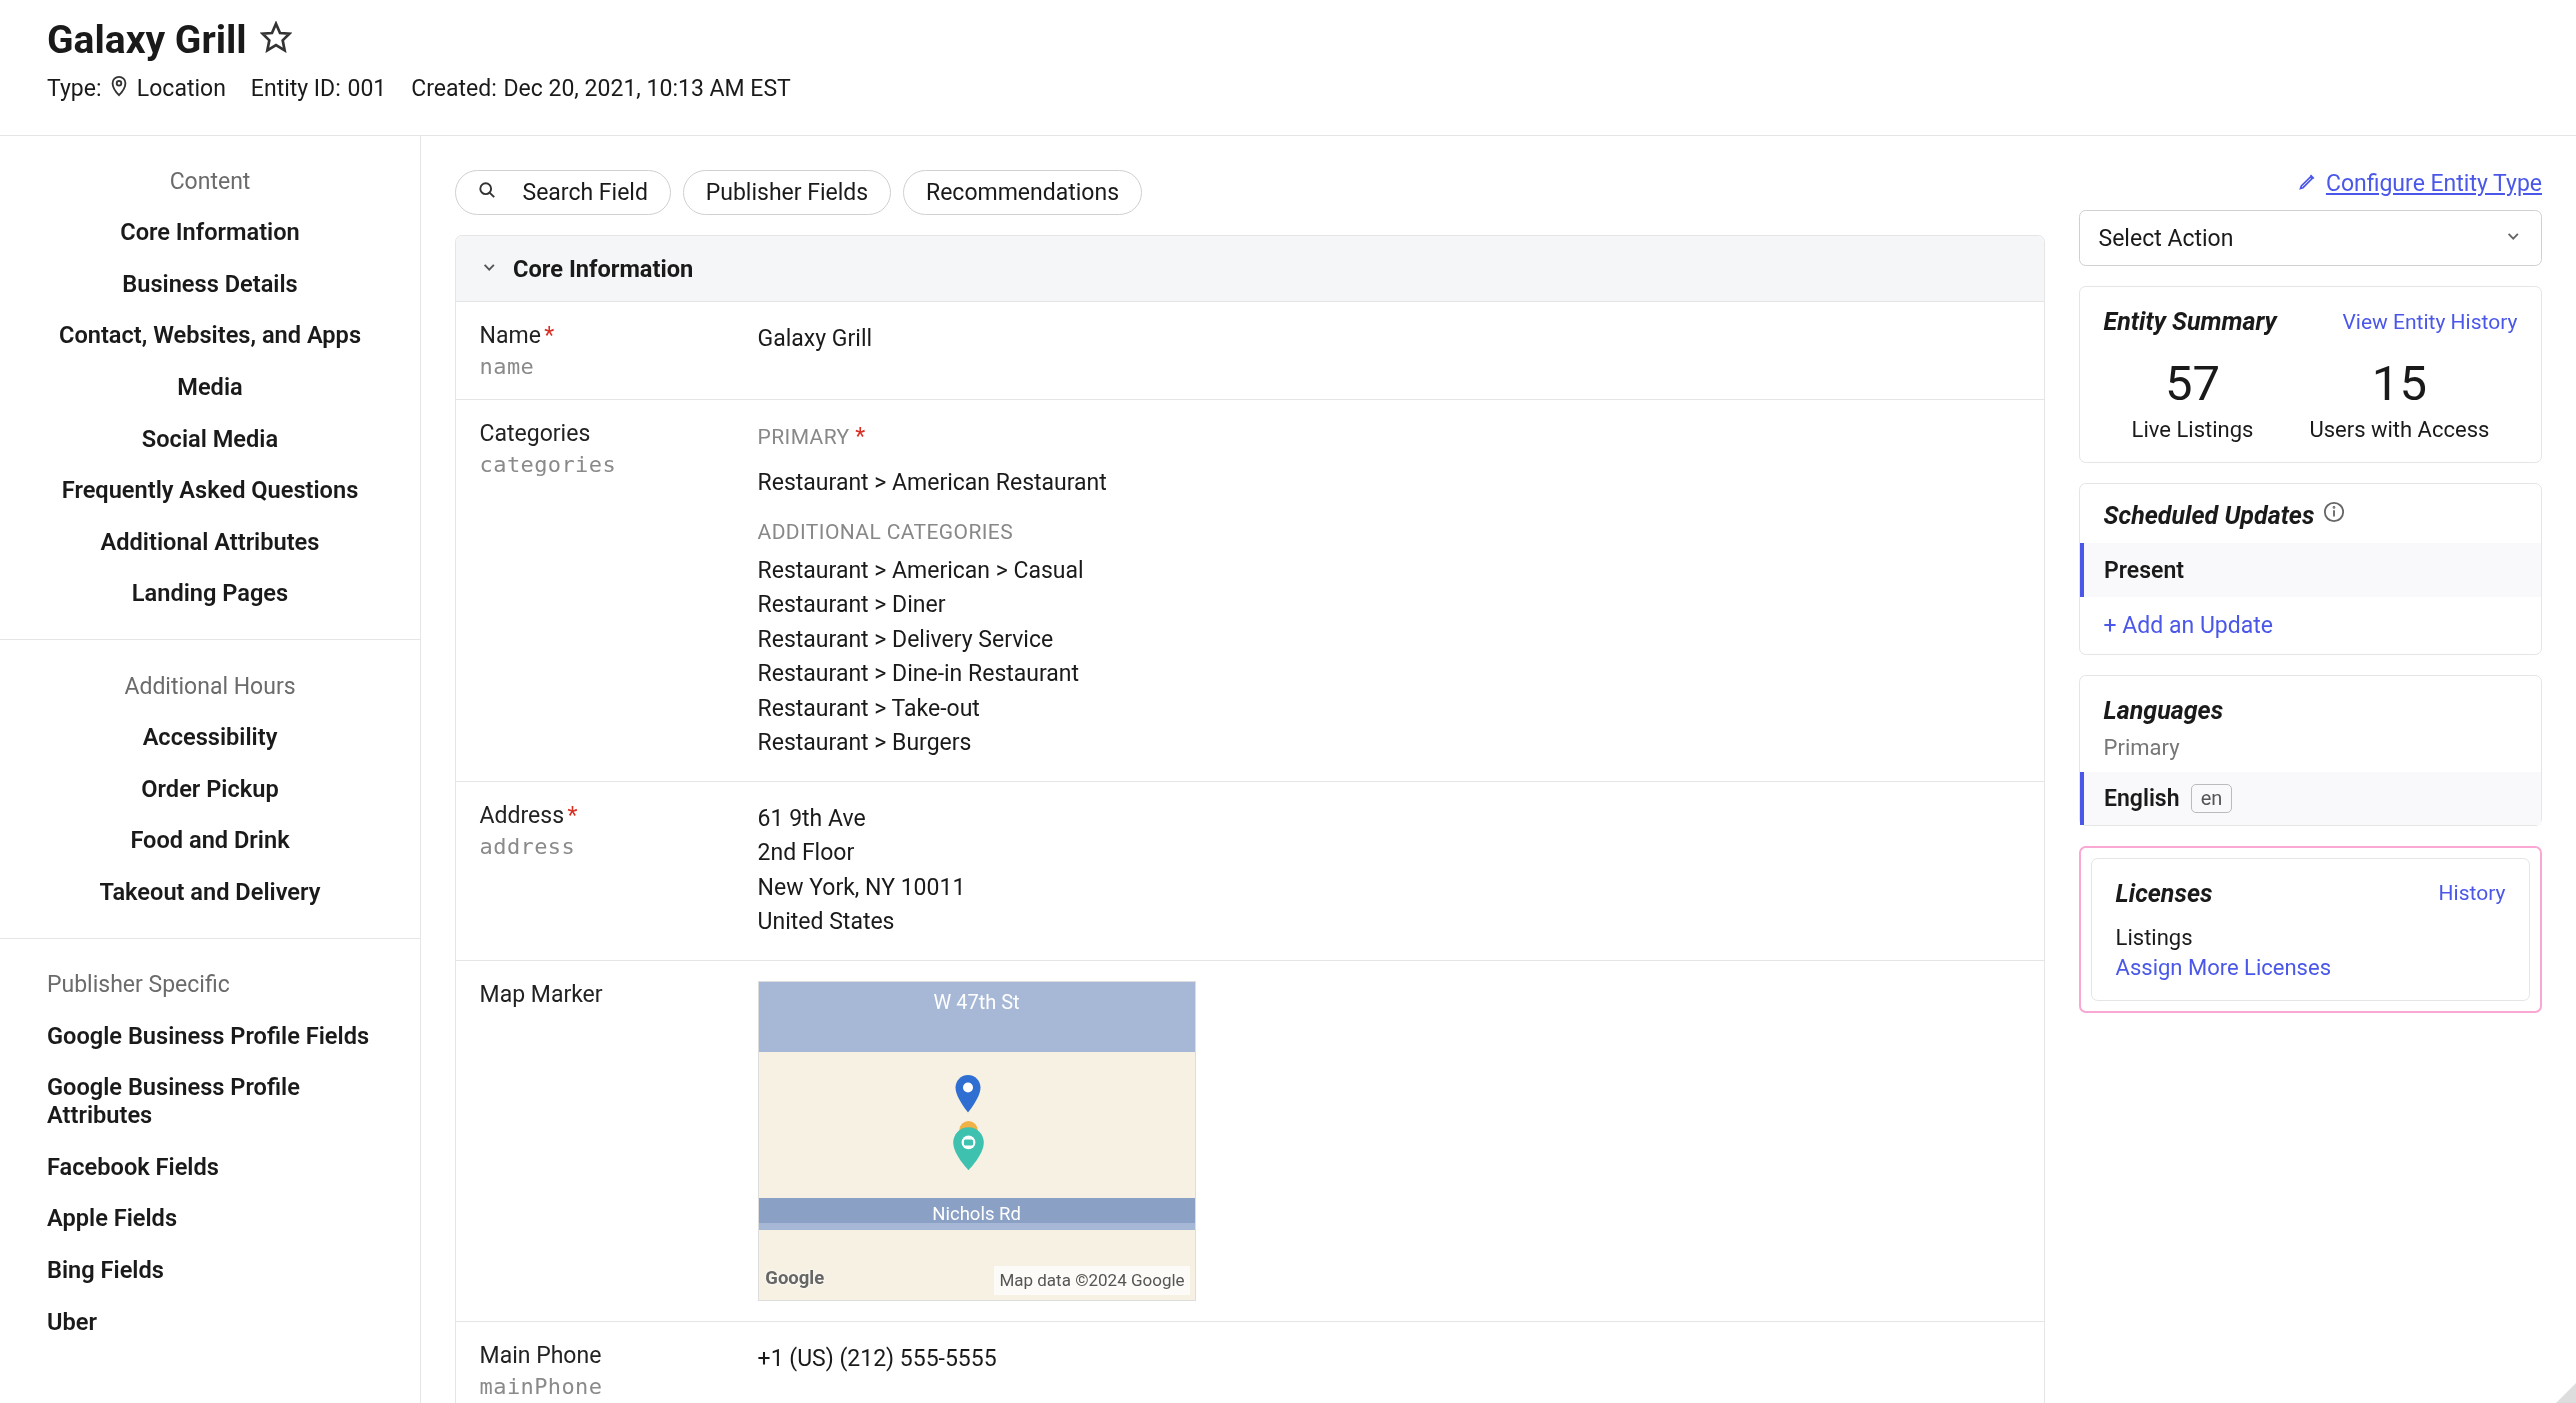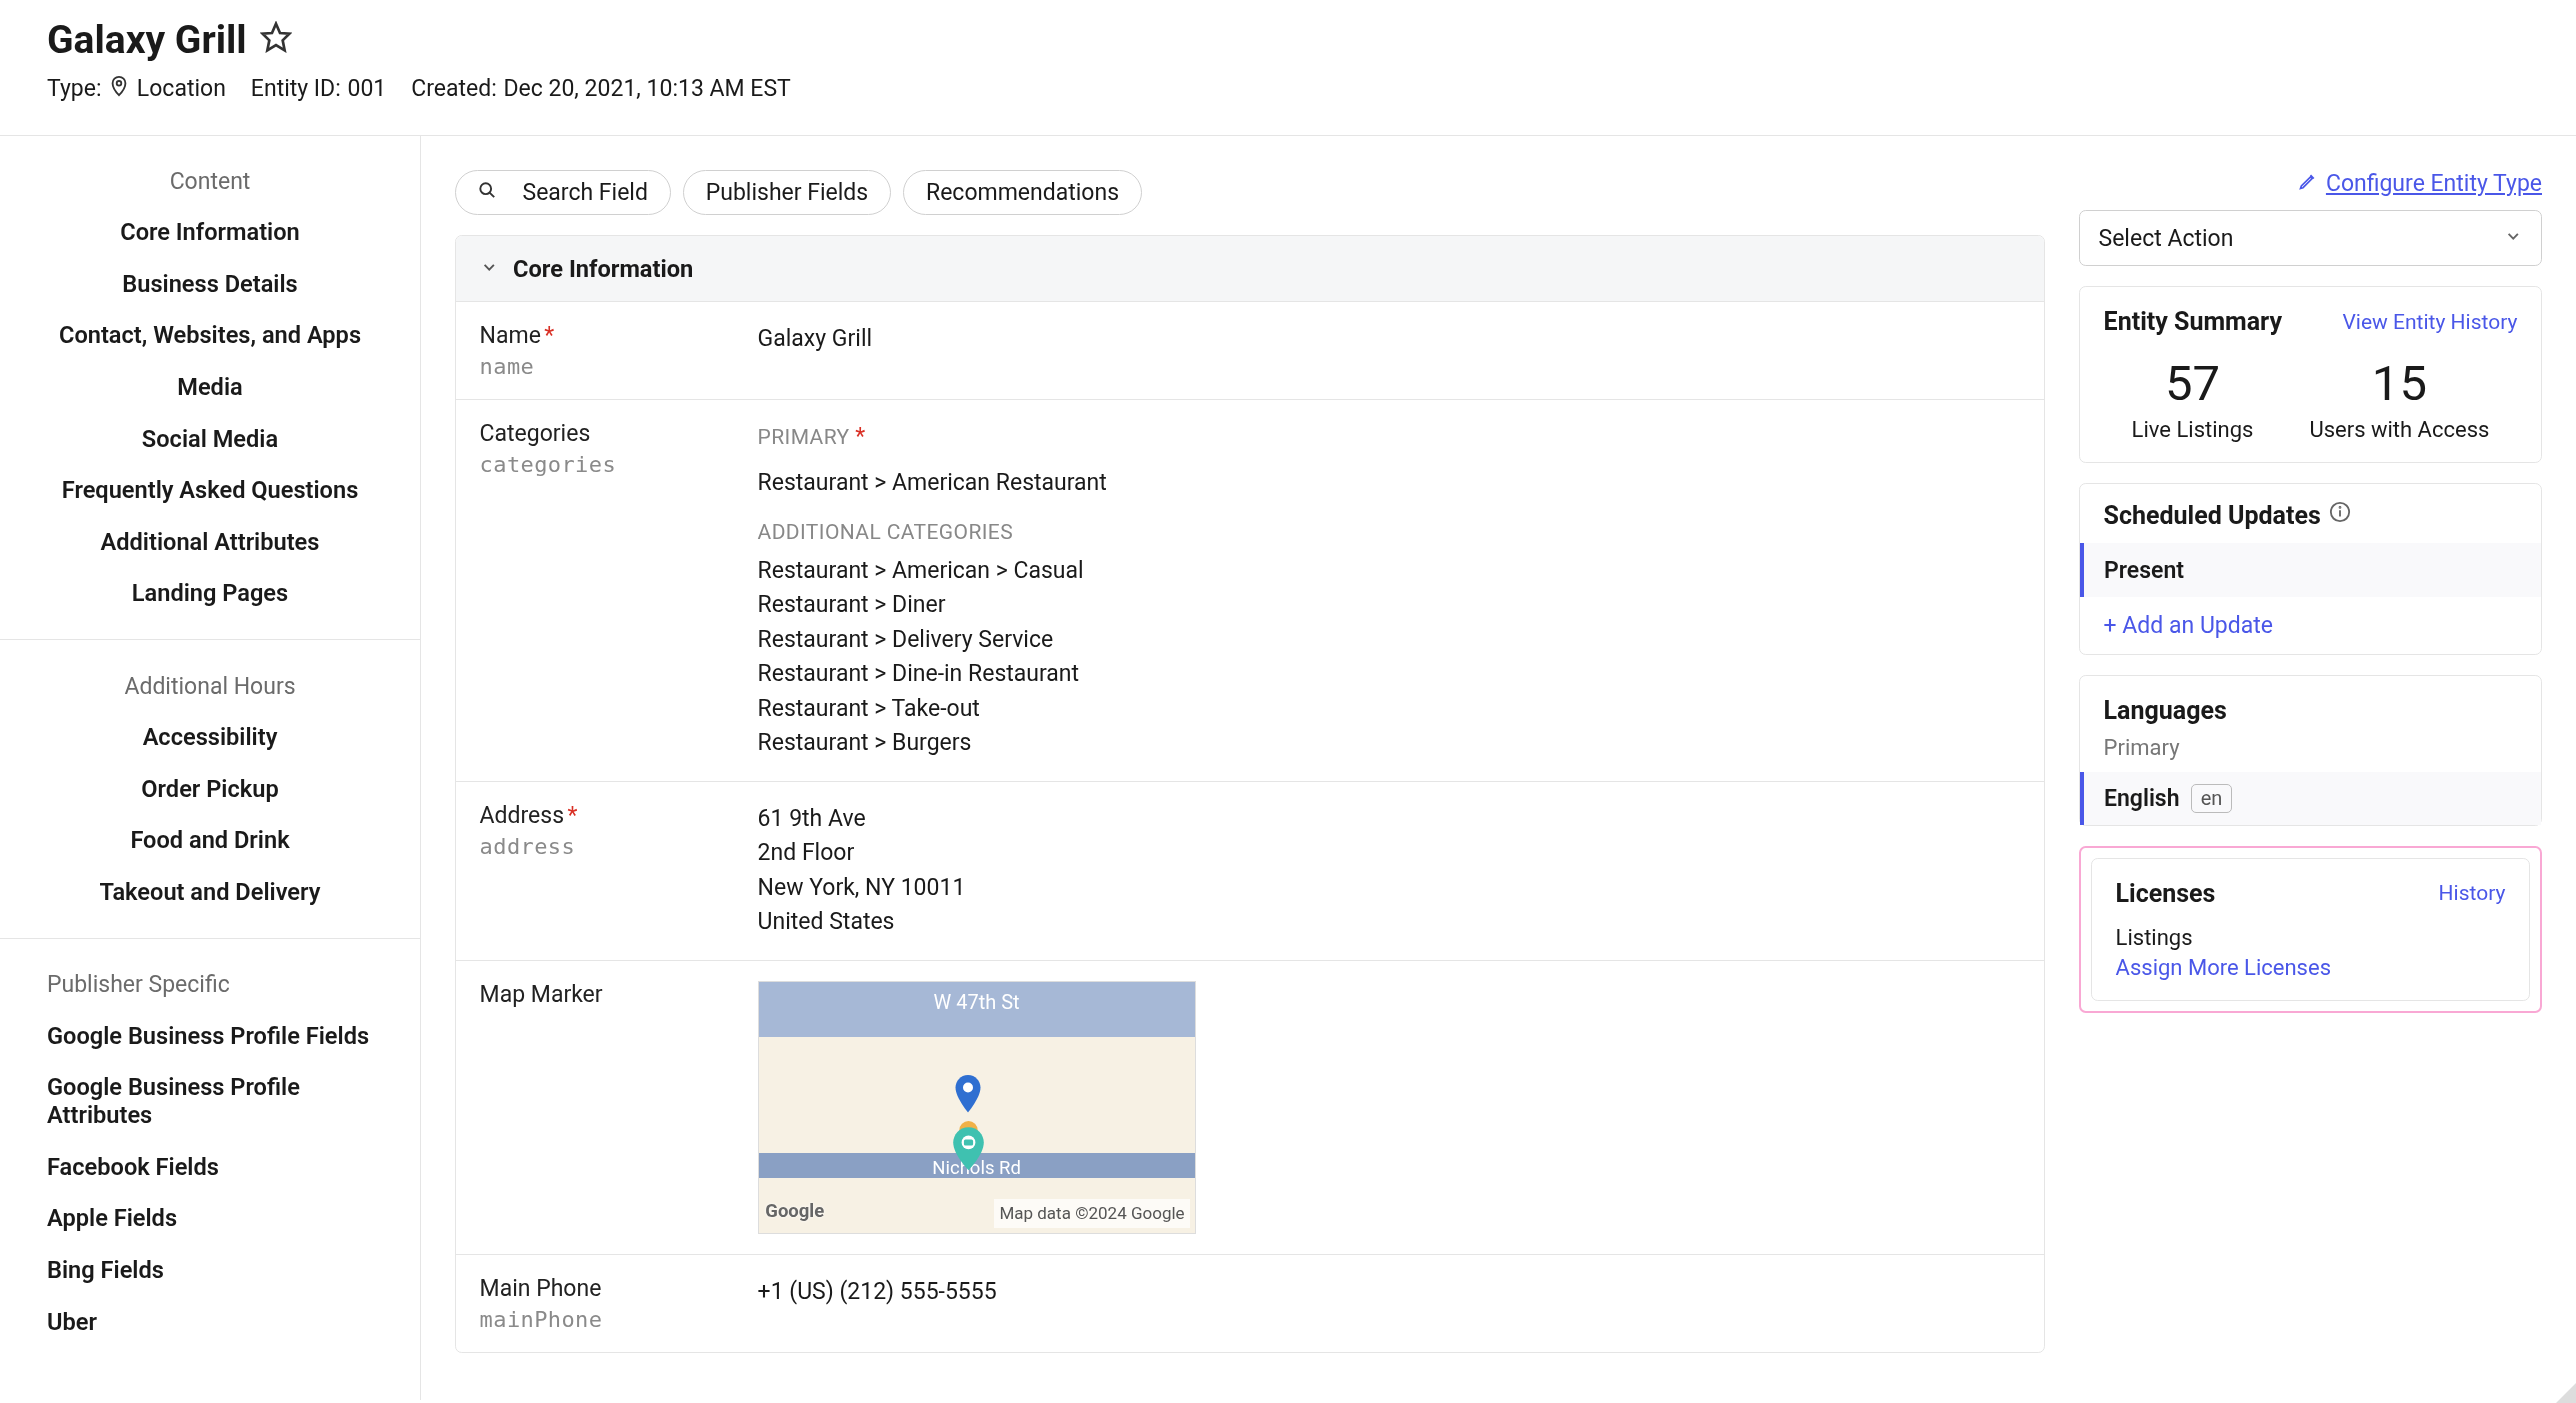--- a/index.html
+++ b/index.html
@@ -42,42 +42,42 @@
   .field-label-col { width: 278px; }
   .field-label { font-size: 23px; color: #222; }
   .field-label .req { color: #d93025; margin-left: 3.4px; }
   .field-api { font-family: ui-monospace, Menlo, Consolas, monospace; color: #8a8a8a; font-size: 22px; margin-top: 5px; letter-spacing: 0.4px; }
   .field-value-col { flex: 1; font-size: 23px; line-height: 1.5; }
   .prim-label { color: #888; font-size: 21px; letter-spacing: 0.4px; }
   .red-star { color: #d93025; }
   .cat-list { margin-top: 11px; }
   .addl-label { color: #888; font-size: 21px; letter-spacing: 0.4px; margin-top: 17px; margin-bottom: 5px; }
 
-  .map-placeholder { width: 438px; height: 253px; background: linear-gradient(#a6b8d6 0 22%, #f7f1e4 22% 68%, #a6b8d6 68% 78%, #f7f1e4 78% 100%); position: relative; border: 0.8px solid #ddd; text-align: right; }
+  .map-placeholder { width: 438px; height: 320px; background: linear-gradient(#a6b8d6 0 22%, #f7f1e4 22% 68%, #a6b8d6 68% 78%, #f7f1e4 78% 100%); position: relative; border: 0.8px solid #ddd; text-align: right; }
   .map-road1 { position:absolute; top:68%; left:0; right:0; height:25px; background:#8aa0c4; }
   .map-st { position:absolute; top:5px; left:50%; transform:translateX(-50%); color:#fff; font-size:20px; }
   .map-rd { position:absolute; top:69%; left:50%; transform:translateX(-50%); color:#fff; font-size:18.5px; }
   .map-pin-blue { position:absolute; top:93px; left:194px; width:30px; height:40px; }
   .map-pin-blue svg { width:30px; height:40px; }
   .map-pin-teal { position:absolute; top:139px; left:190px; width:39px; height:49px; }
   .map-pin-teal svg { width:39px; height:49px; }
   .map-attr { position:absolute; right:5px; bottom:5px; font-size:17px; color:#555; background:rgba(255,255,255,0.7); padding:1.7px 5px; }
   .map-logo { position:absolute; left:6.7px; bottom:6.7px; font-size:18.5px; font-weight:700; color:#666; text-shadow:0 0 3.4px #fff; }
 
   
   .rail { width: 463px; }
   .configure { display: flex; align-items: center; gap: 8.4px; color: #4a57e8; font-size: 23px; text-decoration: underline; justify-content: flex-end; margin-bottom: 13.5px; cursor: pointer; }
   .configure svg { width: 20px; height: 20px; stroke: #4a57e8; fill: none; stroke-width: 2; }
   .select-action { border: 0.8px solid #d0d0d0; border-radius: 6.7px; padding: 13.5px 18.5px; display: flex; justify-content: space-between; align-items: center; font-size: 23px; cursor: pointer; margin-bottom: 20px; }
   .select-action .chev svg { width: 18.5px; height: 18.5px; stroke: #666; fill: none; stroke-width: 2.5; }
 
   .card { border: 0.8px solid #e5e5e5; border-radius: 6.7px; margin-bottom: 20px; }
   .card-pad { padding: 20px 23.6px; }
   .card-header { display: flex; justify-content: space-between; align-items: center; }
-  .card-title { font-weight: 700; font-size: 25px; }
+  .card-title { font-weight: 700; font-size: 25px; font-style: italic; }
   .card-link { color: #4a57e8; font-size: 21px; cursor: pointer; }
   .stats { display: flex; justify-content: space-around; margin-top: 18.5px; }
   .stat { text-align: center; }
   .stat-num { font-size: 49px; font-weight: 400; }
   .stat-label { font-size: 22px; margin-top: 5px; }
 
   .sched-title-row { padding: 17px 23.6px 13.5px 23.6px; display: flex; align-items: center; gap: 8.4px; }
   .info-icon svg { width: 22px; height: 22px; stroke: #666; fill: none; stroke-width: 2; }
   .present-row { background: #f9f9fb; border-left: 4.2px solid #4a57e8; padding: 13.5px 20px; font-weight: 600; font-size: 23px; }
   .add-update { padding: 15px 23.6px; color: #4a57e8; font-size: 23px; cursor: pointer; }

